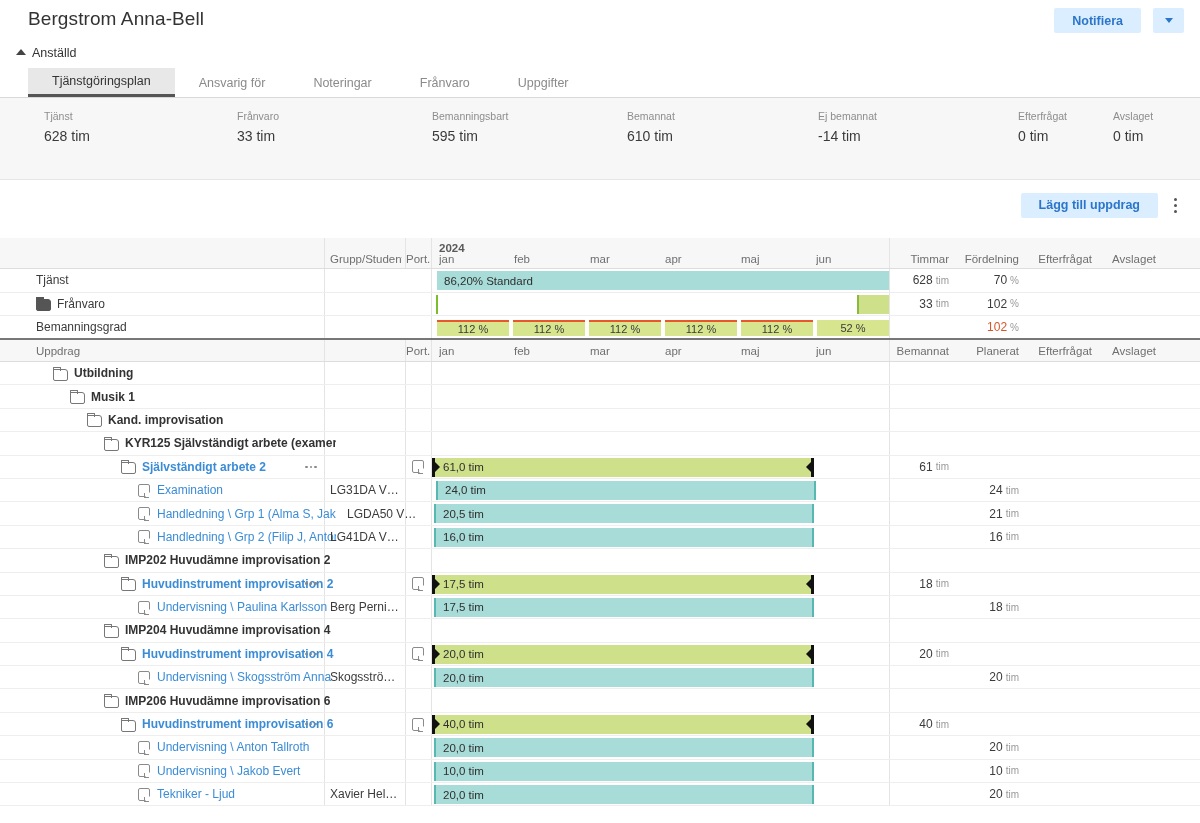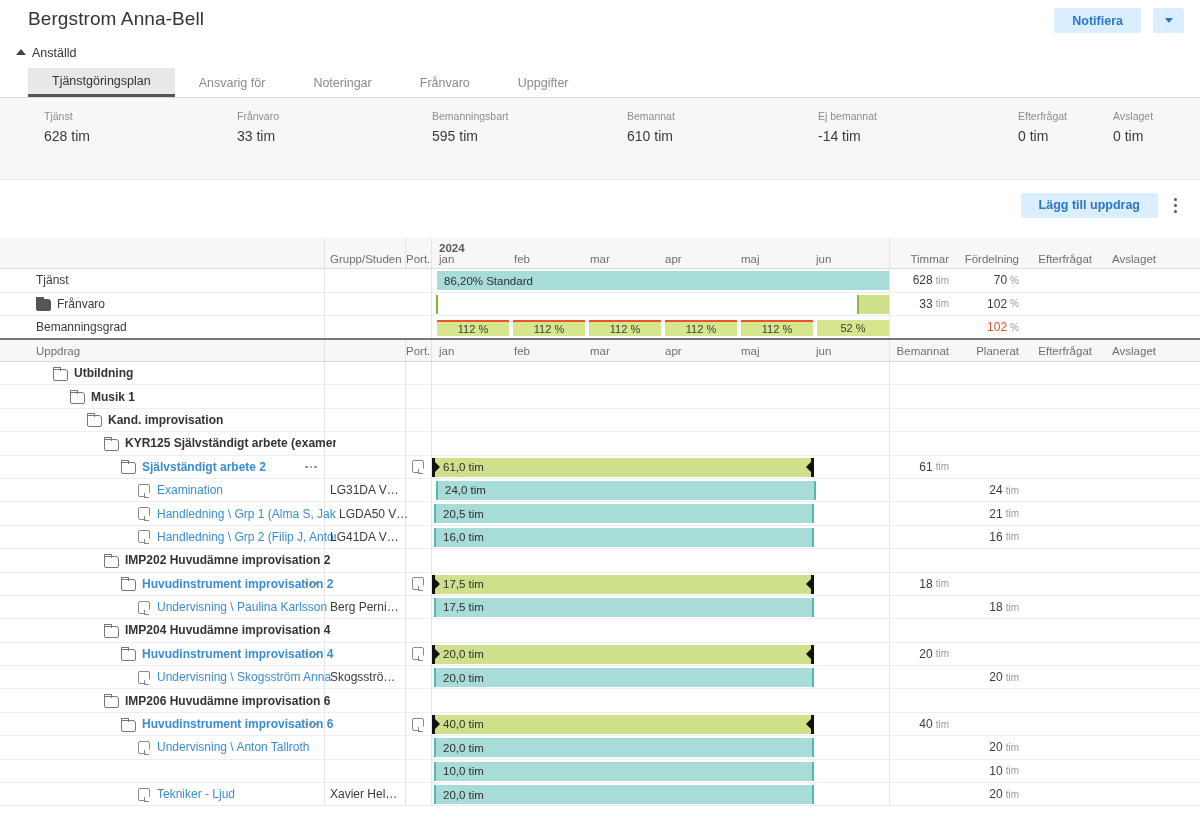--- a/index.html
+++ b/index.html
@@ -620,21 +620,21 @@
         <div class="vline" style="left: 324px;"></div>
         <div class="vline" style="left: 405px;"></div>
         <div class="vline" style="left: 431px;"></div>
         <div class="vline" style="left: 889px;"></div>
         <div class="cell" style="left: 138px; width: 198px;">
           <span class="tree-label link">
             <span class="ico-note"></span>
             <span>Handledning \ Grp 1 (Alma S, Jako…</span>
           </span>
         </div>
-        <div class="cell" style="left: 339px; width: 74px;">LGDA50 V…</div>
+        <div class="cell" style="left: 347px; width: 74px;">LGDA50 V…</div>
         <div class="bar bar-teal" style="left: 434px; top: 2px; height: 19px; width: 380px;">
           <span>20,5 tim</span>
         </div>
         <div class="cell right" style="left: 955px; width: 64px;">
           <span>21</span>
           <span class="unit">tim</span>
         </div>
       </div>
       <div class="row" style="height: 23.4px;">
         <div class="vline" style="left: 324px;"></div>
@@ -842,20 +842,26 @@
         <div class="cell right" style="left: 955px; width: 64px;">
           <span>20</span>
           <span class="unit">tim</span>
         </div>
       </div>
       <div class="row" style="height: 23.4px;">
         <div class="vline" style="left: 324px;"></div>
         <div class="vline" style="left: 405px;"></div>
         <div class="vline" style="left: 431px;"></div>
         <div class="vline" style="left: 889px;"></div>
+        <div class="cell" style="left: 138px; width: 198px;">
+          <span class="tree-label link">
+            <span class="ico-note"></span>
+            <span>Undervisning \ Jakob Evert</span>
+          </span>
+        </div>
         <div class="bar bar-teal" style="left: 434px; top: 2px; height: 19px; width: 380px;">
           <span>10,0 tim</span>
         </div>
         <div class="cell right" style="left: 955px; width: 64px;">
           <span>10</span>
           <span class="unit">tim</span>
         </div>
       </div>
       <div class="row" style="height: 23.4px;">
         <div class="vline" style="left: 324px;"></div>

